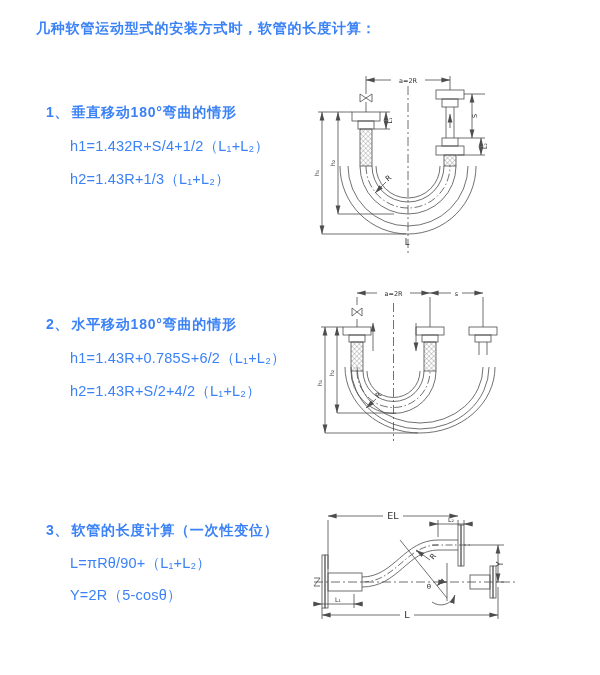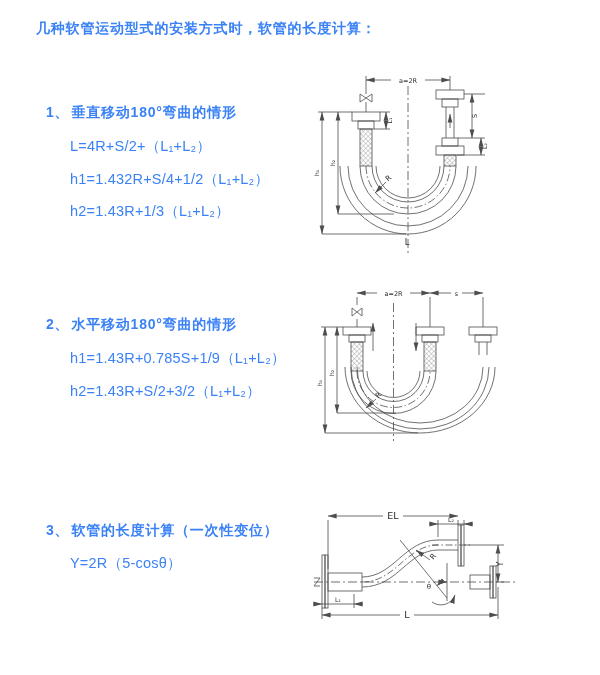--- a/index.html
+++ b/index.html
@@ -28,21 +28,20 @@
 
 <div class="page">
 
   <div class="title">几种软管运动型式的安装方式时，软管的长度计算：</div>
 
   <div class="sec" id="sec1" style="top:104px">
     <div class="sec-head">
       <span class="num">1、</span><span>垂直移动180°弯曲的情形</span>
     </div>
     <div class="formulas">
-      <div class="f">L=4R+S/2+（L₁+L₂）</div>
       <div class="f">h1=1.432R+S/4+1/2（L₁+L₂）</div>
       <div class="f">h2=1.43R+1/3（L₁+L₂）</div>
     </div>
   </div>
 
   <svg style="left:308px; top:66px" width="224" height="196" viewBox="0 0 224 196">
     <defs>
       <marker id="ar1" markerWidth="10" markerHeight="8" refX="8.6" refY="3" orient="auto-start-reverse" markerUnits="userSpaceOnUse">
         <path d="M0,0.6 L8.8,3 L0,5.4 Z" fill="#4d4d4d"></path>
       </marker>
@@ -115,22 +114,22 @@
       <text class="dim" font-size="7.5" text-anchor="middle" transform="rotate(-40 82 114)" x="82" y="114">R</text>
       <text class="dim" x="99" y="179" font-size="8.5" text-anchor="middle">L</text>
     </g>
   </svg>
 
   <div class="sec" id="sec2" style="top:316px">
     <div class="sec-head">
       <span class="num">2、</span><span>水平移动180°弯曲的情形</span>
     </div>
     <div class="formulas">
-      <div class="f">h1=1.43R+0.785S+1/9（L₁+L₂）</div>
-      <div class="f">h2=1.43R+S/2+3/2（L₁+L₂）</div>
+      <div class="f">h1=1.43R+0.785S+6/2（L₁+L₂）</div>
+      <div class="f">h2=1.43R+S/2+4/2（L₁+L₂）</div>
     </div>
   </div>
 
   <svg style="left:316px; top:281px" width="234" height="168" viewBox="0 0 234 168">
     <defs>
       <marker id="ar2" markerWidth="10" markerHeight="8" refX="8.6" refY="3" orient="auto-start-reverse" markerUnits="userSpaceOnUse">
         <path d="M0,0.6 L8.8,3 L0,5.4 Z" fill="#4d4d4d"></path>
       </marker>
       <pattern id="hp2" width="3.4" height="3.4" patternUnits="userSpaceOnUse" patternTransform="rotate(45)">
         <line x1="0" y1="0" x2="0" y2="3.4" stroke="#8a8a8a" stroke-width="0.7"></line>
@@ -195,20 +194,21 @@
       <text class="dim" font-size="6" text-anchor="middle" transform="rotate(-90 18 92)" x="18" y="92">h₂</text>
       <text class="dim" font-size="7.5" text-anchor="middle" transform="rotate(-40 64 116)" x="64" y="116">R</text>
     </g>
   </svg>
 
   <div class="sec" id="sec3" style="top:522px">
     <div class="sec-head">
       <span class="num">3、</span><span>软管的长度计算（一次性变位）</span>
     </div>
     <div class="formulas">
+      <div class="f">L=πRθ/90+（L₁+L₂）</div>
       <div class="f">Y=2R（5-cosθ）</div>
     </div>
   </div>
 
   <svg style="left:312px; top:503px" width="252" height="146" viewBox="0 0 252 146">
     <defs>
       <marker id="ar3" markerWidth="10" markerHeight="8" refX="8.6" refY="3" orient="auto-start-reverse" markerUnits="userSpaceOnUse">
         <path d="M0,0.6 L8.8,3 L0,5.4 Z" fill="#4d4d4d"></path>
       </marker>
     </defs>

